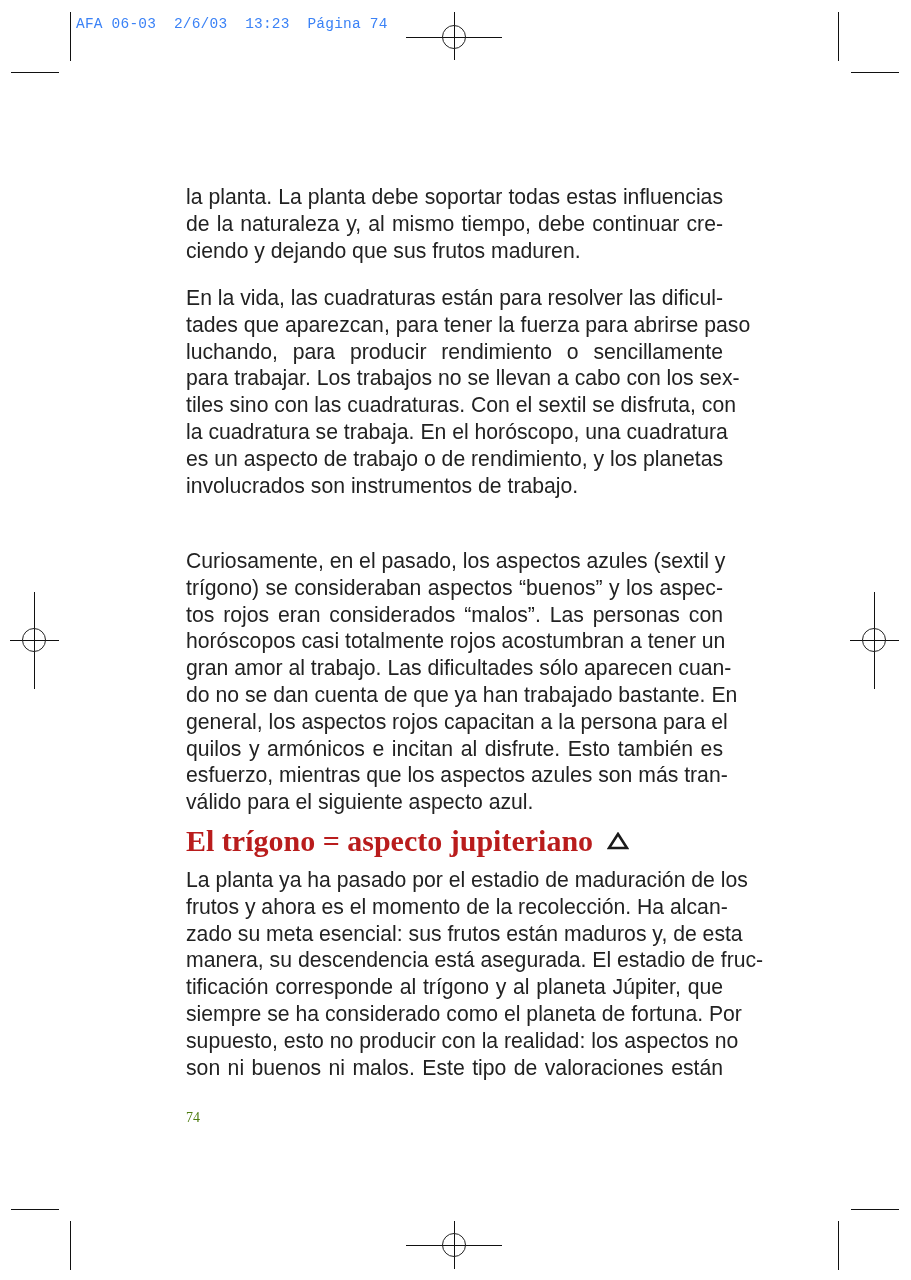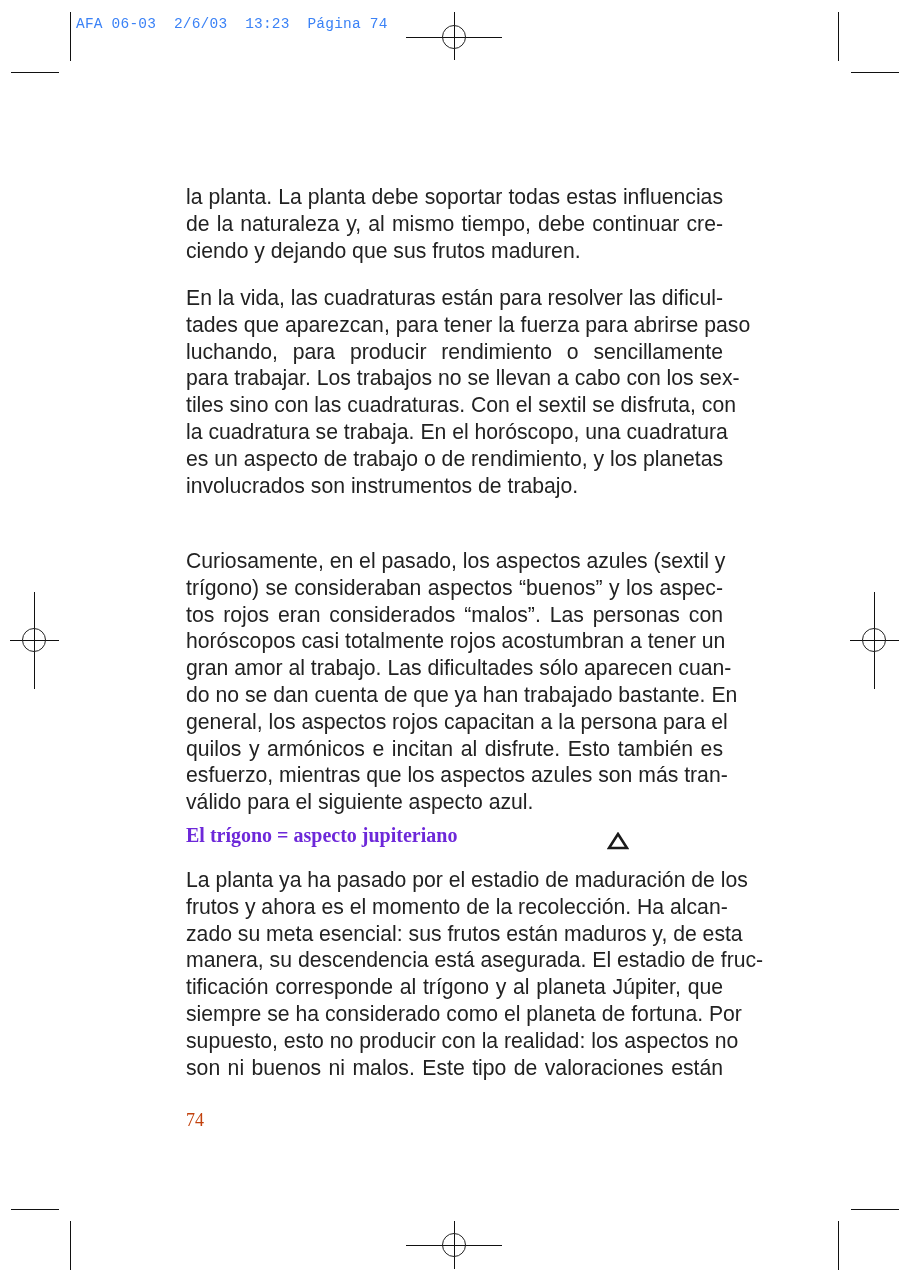--- a/index.html
+++ b/index.html
@@ -24,29 +24,29 @@
     .line {
       display: block; height: 26.8px; line-height: 26.8px;
       text-align: justify; text-align-last: justify; white-space: nowrap;
       overflow: visible;
     }
     .line.last { text-align-last: left; }
 
     .heading {
       position: absolute; left: 186px; top: 824px;
       font-family: "Liberation Serif", "DejaVu Serif", serif;
-      font-weight: bold; font-size: 20px; color: #6d28d9;
+      font-weight: bold; font-size: 30px; color: #b91c1c;
     }
     .triangle-icon {
       position: absolute; left: 607px; top: 832px; width: 22px; height: 18px;
     }
     .page-number {
       position: absolute; left: 186px; top: 1110px;
       font-family: "Liberation Serif", "DejaVu Serif", serif;
-      font-size: 18px; color: #c2410c;
+      font-size: 14px; color: #4d7c0f;
     }
   </style>
 </head>
 <body>
 
 <div class="page">
 
   <div class="slug">AFA 06-03  2/6/03  13:23  Página 74</div>
 
   <div class="vline" style="left:70px; top:12px; height:49px;"></div>

